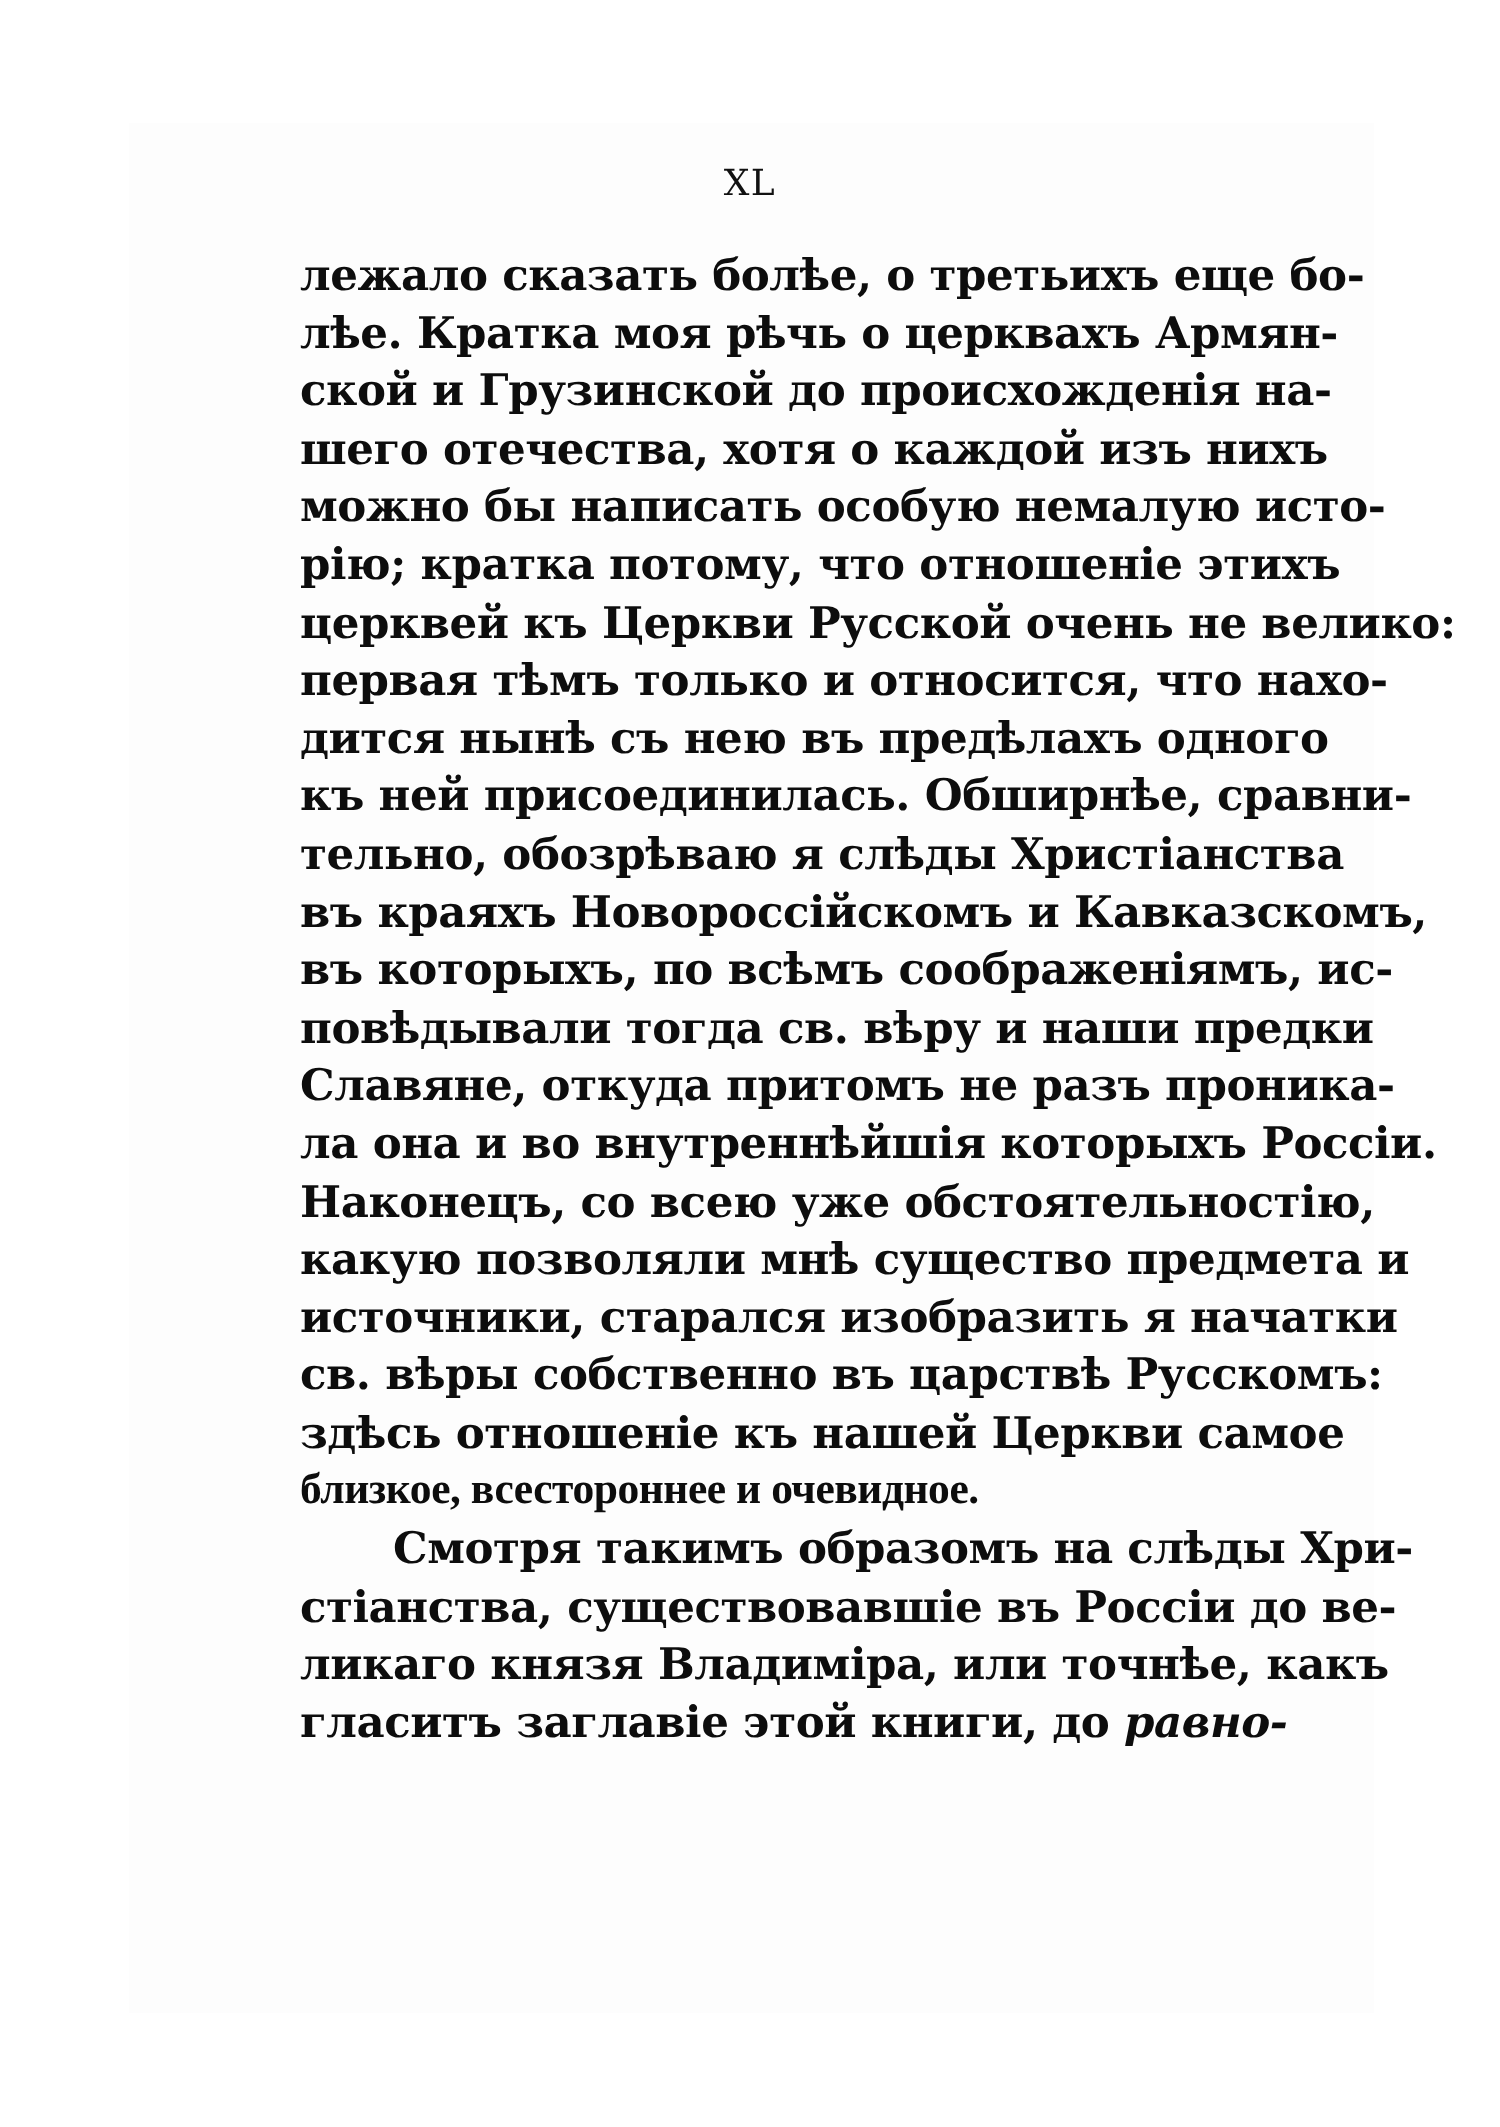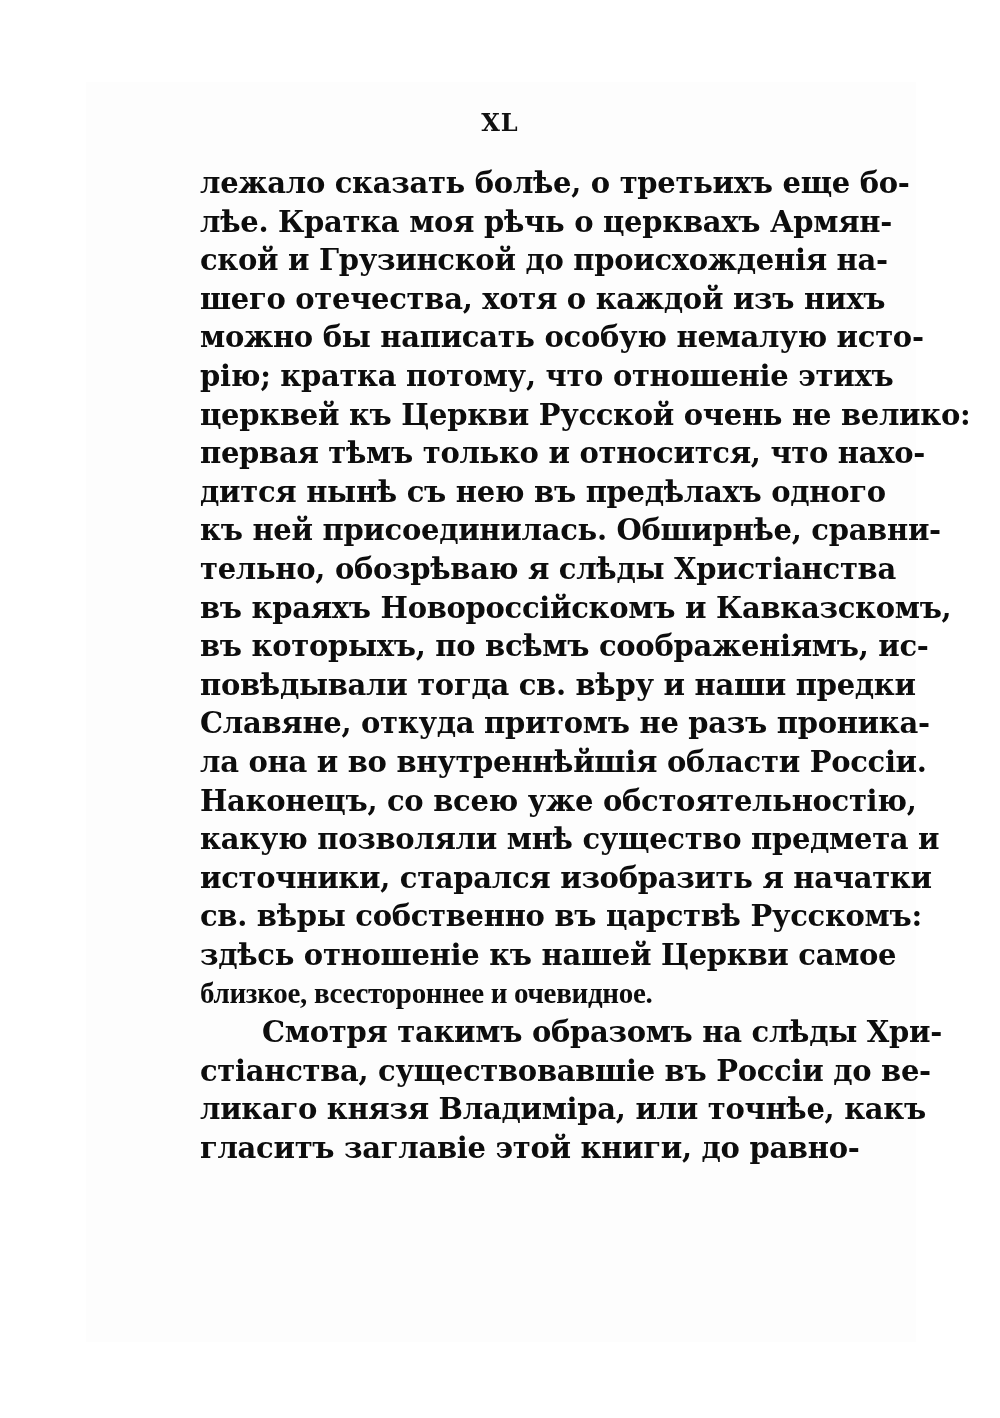--- a/index.html
+++ b/index.html
@@ -21,21 +21,21 @@
       height: 1260px;
       background: #fdfdfd;
     }
     .page-number {
       position: absolute;
       left: 0;
       top: 108px;
       width: 1000px;
       text-align: center;
       font-family: "DejaVu Serif", serif;
-      font-weight: bold;
+      font-weight: normal;
       font-size: 24px;
       color: #111;
       letter-spacing: 1px;
     }
     .text-block {
       position: absolute;
       left: 200px;
       top: 164px;
       width: 596px;
       font-family: "DejaVu Serif", serif;
@@ -52,20 +52,21 @@
       letter-spacing: -0.3px;
     }
     .line.last {
       text-align-last: left;
       font-family: Liberation Serif, serif;
     }
     .line.indent {
       padding-left: 62px;
     }
     .it {
+      font-style: italic;
     }
   </style>
 </head>
 <body>
 
 <div class="page"></div>
 
 <div class="page-number">XL</div>
 
 <div class="text-block">
@@ -79,21 +80,21 @@
     <div class="line">рію; кратка потому, что отношеніе этихъ</div>
     <div class="line">церквей къ Церкви Русской очень не велико:</div>
     <div class="line">первая тѣмъ только и относится, что нахо-</div>
     <div class="line">дится нынѣ съ нею въ предѣлахъ одного</div>
     <div class="line">къ ней присоединилась. Обширнѣе, сравни-</div>
     <div class="line">тельно, обозрѣваю я слѣды Христіанства</div>
     <div class="line">въ краяхъ Новороссійскомъ и Кавказскомъ,</div>
     <div class="line">въ которыхъ, по всѣмъ соображеніямъ, ис-</div>
     <div class="line">повѣдывали тогда св. вѣру и наши предки</div>
     <div class="line">Славяне, откуда притомъ не разъ проника-</div>
-    <div class="line">ла она и во внутреннѣйшія области Россіи.</div>
+    <div class="line">ла она и во внутреннѣйшія которыхъ Россіи.</div>
     <div class="line">Наконецъ, со всею уже обстоятельностію,</div>
     <div class="line">какую позволяли мнѣ существо предмета и</div>
     <div class="line">источники, старался изобразить я начатки</div>
     <div class="line">св. вѣры собственно въ царствѣ Русскомъ:</div>
     <div class="line">здѣсь отношеніе къ нашей Церкви самое</div>
     <div class="line last">близкое, всестороннее и очевидное.</div>
   </div>
 
   <div>
     <div class="line indent">Смотря такимъ образомъ на слѣды Хри-</div>

